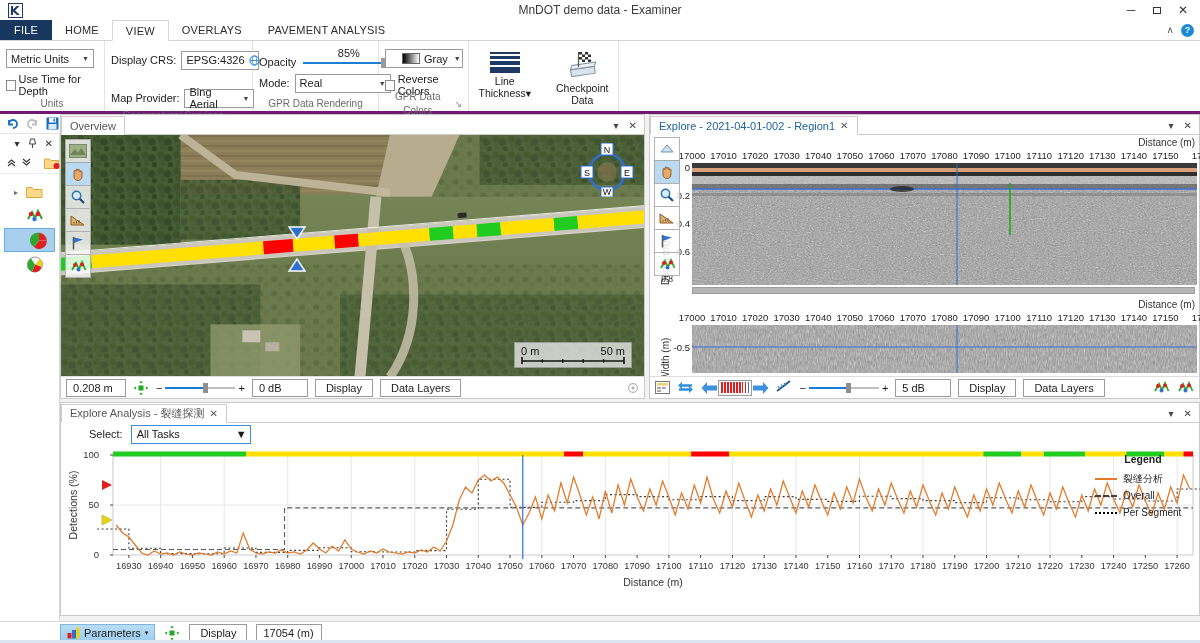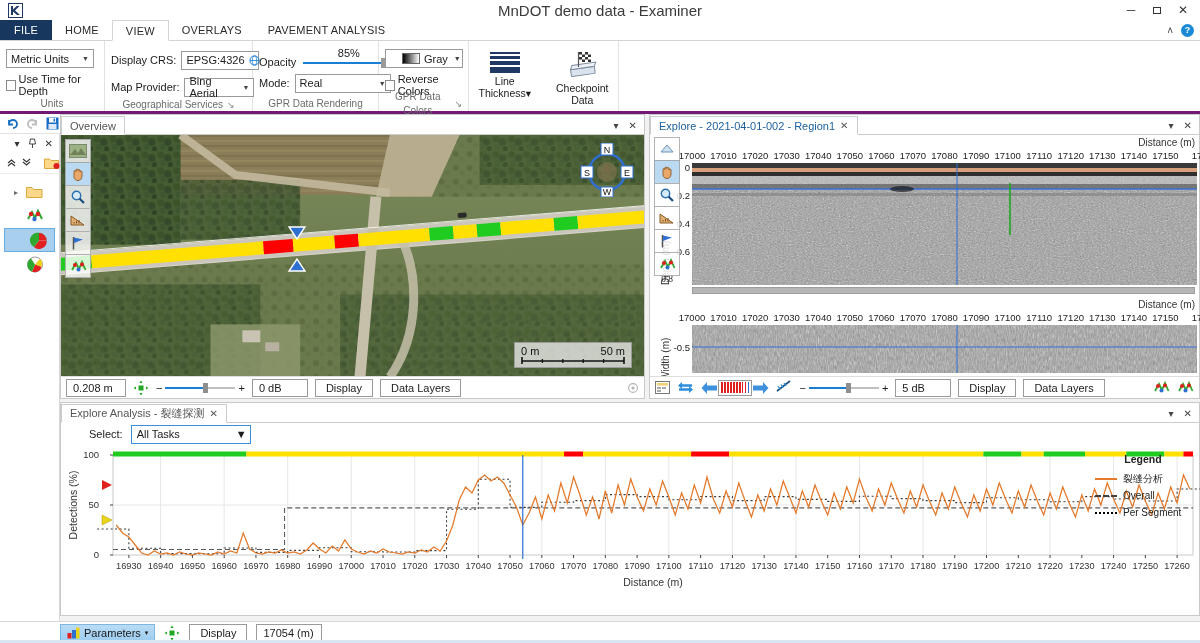--- a/index.html
+++ b/index.html
@@ -19,21 +19,21 @@
     height:20px; background:#ffffff; position:relative;
     display:flex; align-items:center;
   }
   .app-logo{
     width:22px; height:18px; margin-left:4px;
     display:flex; align-items:center; justify-content:center;
   }
   .app-logo svg{display:block;}
   .title-text{
     position:absolute; left:0; right:0; text-align:center;
-    font-size:15px; color:#3b3b3b; pointer-events:none;
+    font-size:12px; color:#3b3b3b; pointer-events:none;
   }
   .win-btns{ margin-left:auto; display:flex; align-items:center; gap:0; padding-right:4px;}
   .win-btn{
     width:26px; height:20px; display:flex; align-items:center; justify-content:center;
     color:#333; font-size:12px; cursor:default;
   }
 
   
   .ribbon-tabs{
     height:21px; background:#ffffff; display:flex; align-items:stretch;
@@ -276,21 +276,21 @@
       </div>
       <div class="chk">
         <span class="chkbox"></span>
         <span>Use Time for Depth</span>
       </div>
     </div>
     <div class="rgroup-label">Units</div>
   </div>
 
   <div class="rgroup" style="width:148px">
-    <div class="rgroup-body" style="flex-direction:column;gap:5px;padding-top:4px;">
+    <div class="rgroup-body" style="flex-direction:column;gap:16px;padding-top:4px;">
       <div class="ctl-row">
         <span class="lbl">Display CRS:</span>
         <div class="combo" style="width:78px">
           <span>EPSG:4326</span>
           <span>
             <svg width="11" height="11" viewBox="0 0 11 11">
                 <circle cx="5.5" cy="5.5" r="4.6" fill="none" stroke="#1a7fd4" stroke-width="1"></circle>
                 <ellipse cx="5.5" cy="5.5" rx="2.2" ry="4.6" fill="none" stroke="#1a7fd4" stroke-width=".8"></ellipse>
                 <line x1="1" y1="5.5" x2="10" y2="5.5" stroke="#1a7fd4" stroke-width=".8"></line>
               </svg>

